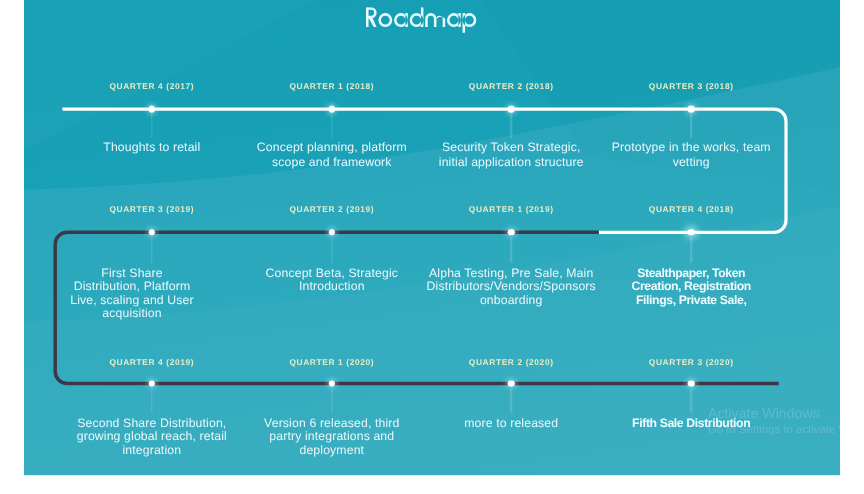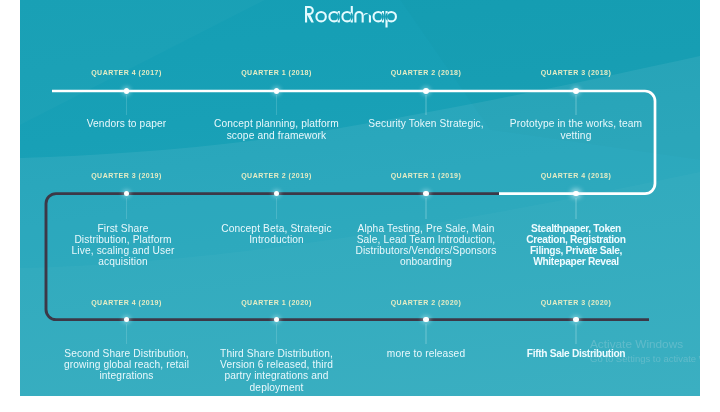--- a/index.html
+++ b/index.html
@@ -49,55 +49,56 @@
       <path d="M479,193.6 L36,193.6 A10,10 0 0 0 26,203.6 L26,309.6 A10,10 0 0 0 36,319.6 L629,319.6" fill="none" stroke="#3c3847" stroke-width="2.9"></path>
     </svg>
 
     <div id="rows">
 
       <div class="item">
         <div class="ql" style="left:36.5px;top:69.0px">QUARTER 4 (2017)</div>
         <div class="stem" style="left:105.9px;top:95.0px;height:19.9px"></div>
         <div class="mk" style="left:103.6px;top:88.1px"></div>
         <div class="tx" style="left:26.5px;top:118.4px">
-            <div>Vendors to paper</div>
+            <div>Thoughts to retail</div>
           </div>
       </div>
       <div class="item">
         <div class="ql" style="left:186.5px;top:69.0px">QUARTER 1 (2018)</div>
         <div class="stem" style="left:255.9px;top:95.0px;height:19.9px"></div>
         <div class="mk" style="left:253.6px;top:88.1px"></div>
         <div class="tx" style="left:176.5px;top:118.4px">
             <div>Concept planning, platform</div>
             <div>scope and framework</div>
           </div>
       </div>
       <div class="item">
         <div class="ql" style="left:336.0px;top:69.0px">QUARTER 2 (2018)</div>
         <div class="stem" style="left:405.4px;top:95.0px;height:19.9px"></div>
         <div class="mk" style="left:403.1px;top:88.1px"></div>
         <div class="tx" style="left:326.0px;top:118.4px">
             <div>Security Token Strategic,</div>
+            <div>initial application structure</div>
           </div>
       </div>
       <div class="item">
         <div class="ql" style="left:486.0px;top:69.0px">QUARTER 3 (2018)</div>
         <div class="stem" style="left:555.4px;top:95.0px;height:19.9px"></div>
         <div class="mk" style="left:553.1px;top:88.1px"></div>
         <div class="tx" style="left:476.0px;top:118.4px">
             <div>Prototype in the works, team</div>
             <div>vetting</div>
           </div>
       </div>
 
       <div class="item">
         <div class="ql" style="left:36.5px;top:172.0px">QUARTER 3 (2019)</div>
         <div class="stem" style="left:105.9px;top:197.6px;height:21.5px"></div>
         <div class="mk" style="left:103.6px;top:190.7px"></div>
-        <div class="tx" style="left:23px;top:222.6px">
+        <div class="tx" style="left:10px;top:222.6px">
             <div>First Share</div>
             <div>Distribution, Platform</div>
             <div>Live, scaling and User</div>
             <div>acquisition</div>
           </div>
       </div>
       <div class="item">
         <div class="ql" style="left:186.5px;top:172.0px">QUARTER 2 (2019)</div>
         <div class="stem" style="left:255.9px;top:197.6px;height:21.5px"></div>
         <div class="mk" style="left:253.6px;top:190.7px"></div>
@@ -105,53 +106,50 @@
             <div>Concept Beta, Strategic</div>
             <div>Introduction</div>
           </div>
       </div>
       <div class="item">
         <div class="ql" style="left:336.0px;top:172.0px">QUARTER 1 (2019)</div>
         <div class="stem" style="left:405.4px;top:197.6px;height:21.5px"></div>
         <div class="mk" style="left:403.1px;top:190.7px"></div>
         <div class="tx" style="left:326.0px;top:222.6px">
             <div>Alpha Testing, Pre Sale, Main</div>
-            <div>Sale, Lead Team Introduction,</div>
             <div>Distributors/Vendors/Sponsors</div>
             <div>onboarding</div>
           </div>
       </div>
       <div class="item">
         <div class="ql" style="left:486.0px;top:172.0px">QUARTER 4 (2018)</div>
         <div class="stem" style="left:555.4px;top:197.6px;height:21.5px"></div>
         <div class="mk glow" style="left:553.1px;top:190.7px"></div>
         <div class="tx b" style="left:476.0px;top:222.6px">
             <div>Stealthpaper, Token</div>
             <div>Creation, Registration</div>
             <div>Filings, Private Sale,</div>
-            <div>Whitepaper Reveal</div>
           </div>
       </div>
 
       <div class="item">
         <div class="ql" style="left:36.5px;top:298.6px">QUARTER 4 (2019)</div>
         <div class="stem" style="left:105.9px;top:323.6px;height:20.8px"></div>
         <div class="mk" style="left:103.6px;top:316.7px"></div>
         <div class="tx" style="left:26.5px;top:347.9px">
             <div>Second Share Distribution,</div>
             <div>growing global reach, retail</div>
-            <div>integrations</div>
+            <div>integration</div>
           </div>
       </div>
       <div class="item">
         <div class="ql" style="left:186.5px;top:298.6px">QUARTER 1 (2020)</div>
         <div class="stem" style="left:255.9px;top:323.6px;height:20.8px"></div>
         <div class="mk" style="left:253.6px;top:316.7px"></div>
         <div class="tx" style="left:176.5px;top:347.9px">
-            <div>Third Share Distribution,</div>
             <div>Version 6 released, third</div>
             <div>partry integrations and</div>
             <div>deployment</div>
           </div>
       </div>
       <div class="item">
         <div class="ql" style="left:336.0px;top:298.6px">QUARTER 2 (2020)</div>
         <div class="stem" style="left:405.4px;top:323.6px;height:20.8px"></div>
         <div class="mk" style="left:403.1px;top:316.7px"></div>
         <div class="tx" style="left:326.0px;top:347.9px">

